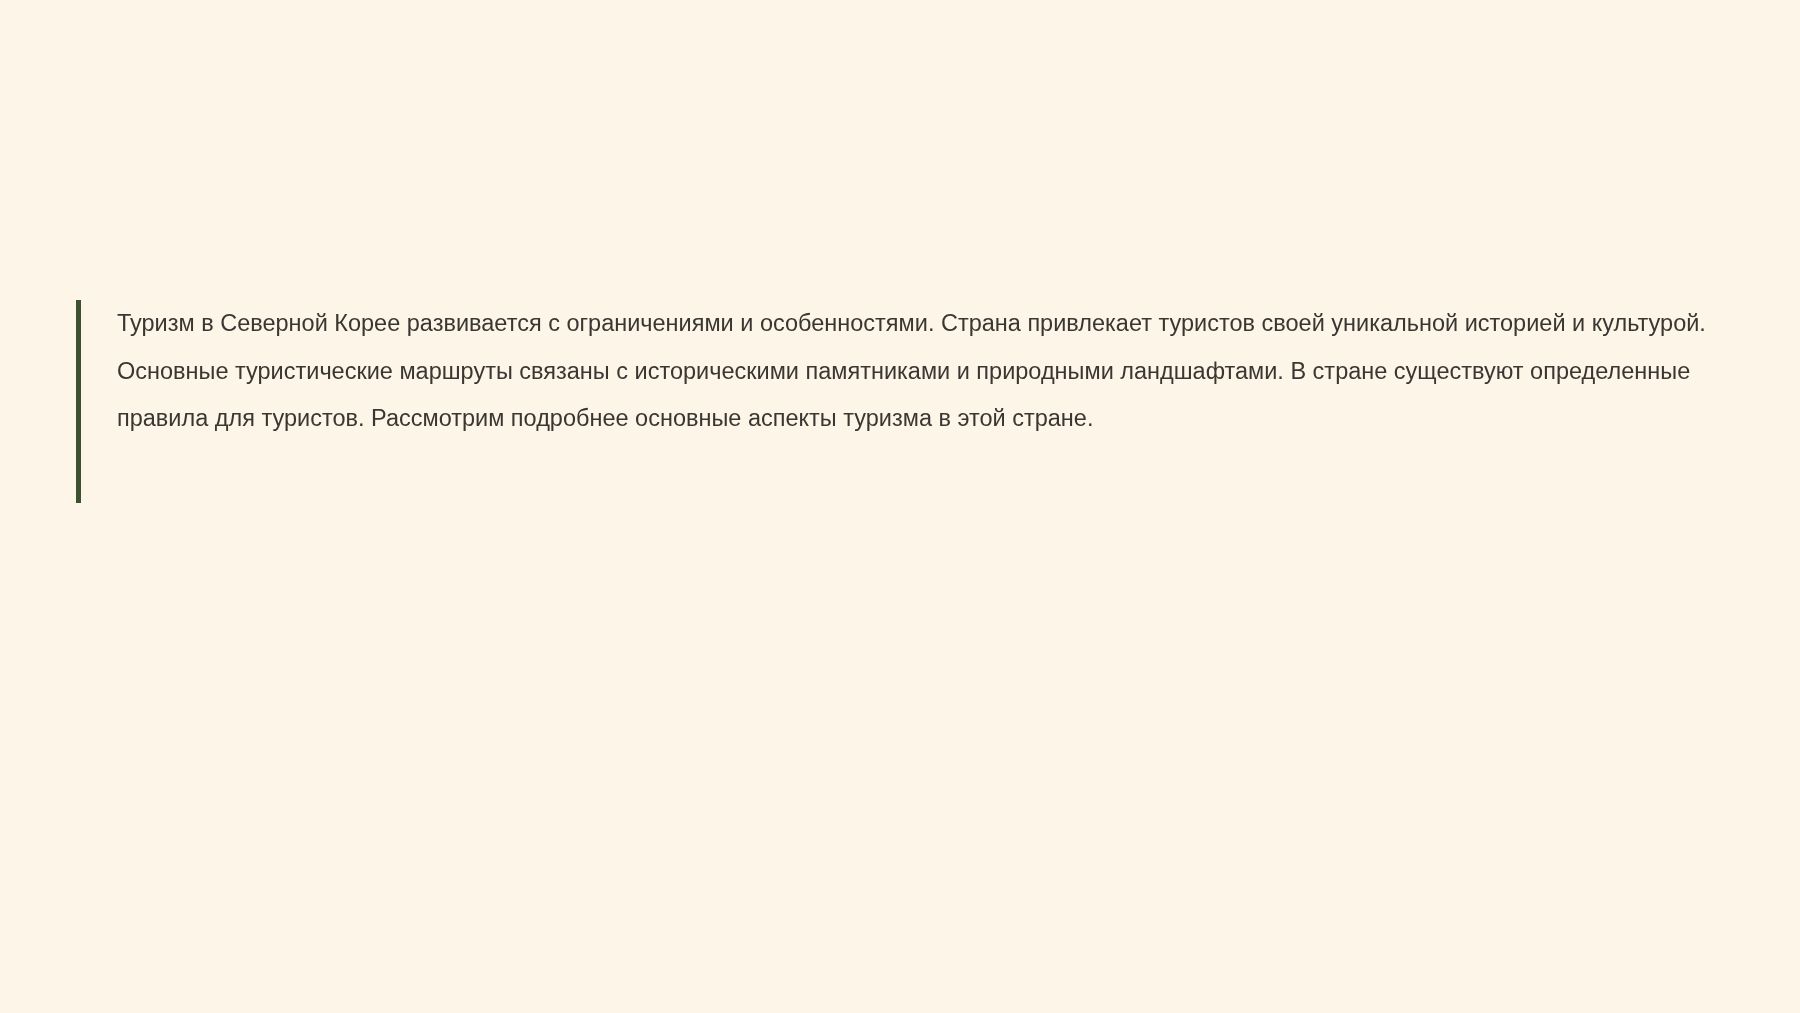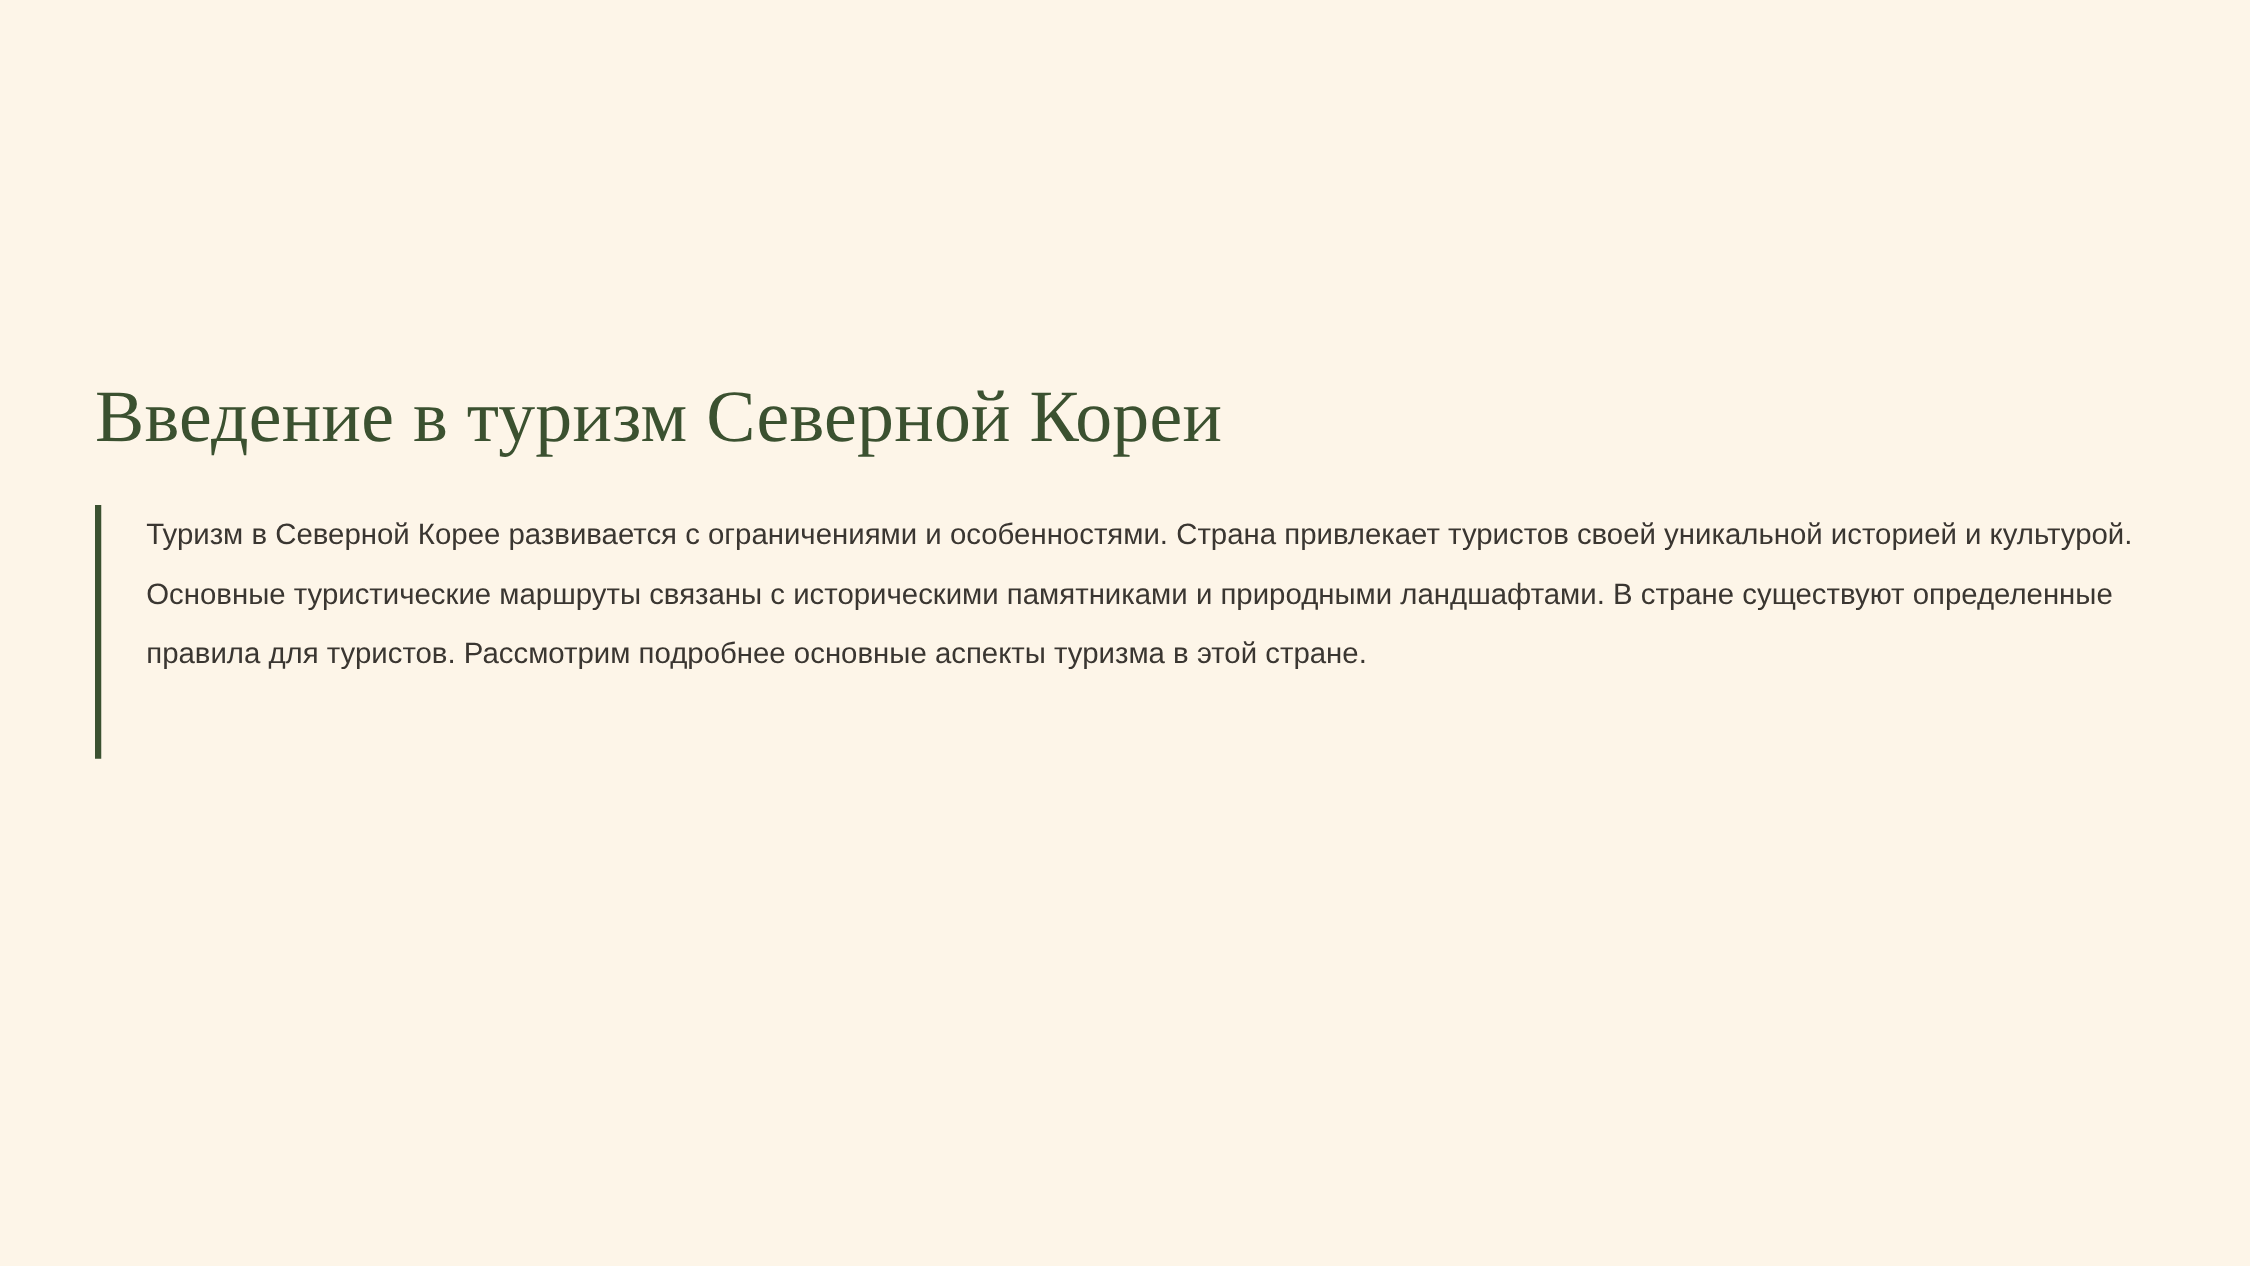--- a/index.html
+++ b/index.html
@@ -68,21 +68,20 @@
     text-align: left;
   }
 </style>
 </head>
 <body>
 
 <div class="page">
 
   <div class="content">
 
-    <h1 class="page-title">Введение в туризм Северной Кореи</h1>
 
     <div class="intro-block">
       <div class="intro-accent-bar"></div>
       <p class="intro-text">Туризм в Северной Корее развивается с ограничениями и особенностями. Страна привлекает туристов своей уникальной историей и культурой. Основные туристические маршруты связаны с историческими памятниками и природными ландшафтами. В стране существуют определенные правила для туристов. Рассмотрим подробнее основные аспекты туризма в этой стране.</p>
     </div>
 
   </div>
 
 </div>
 

